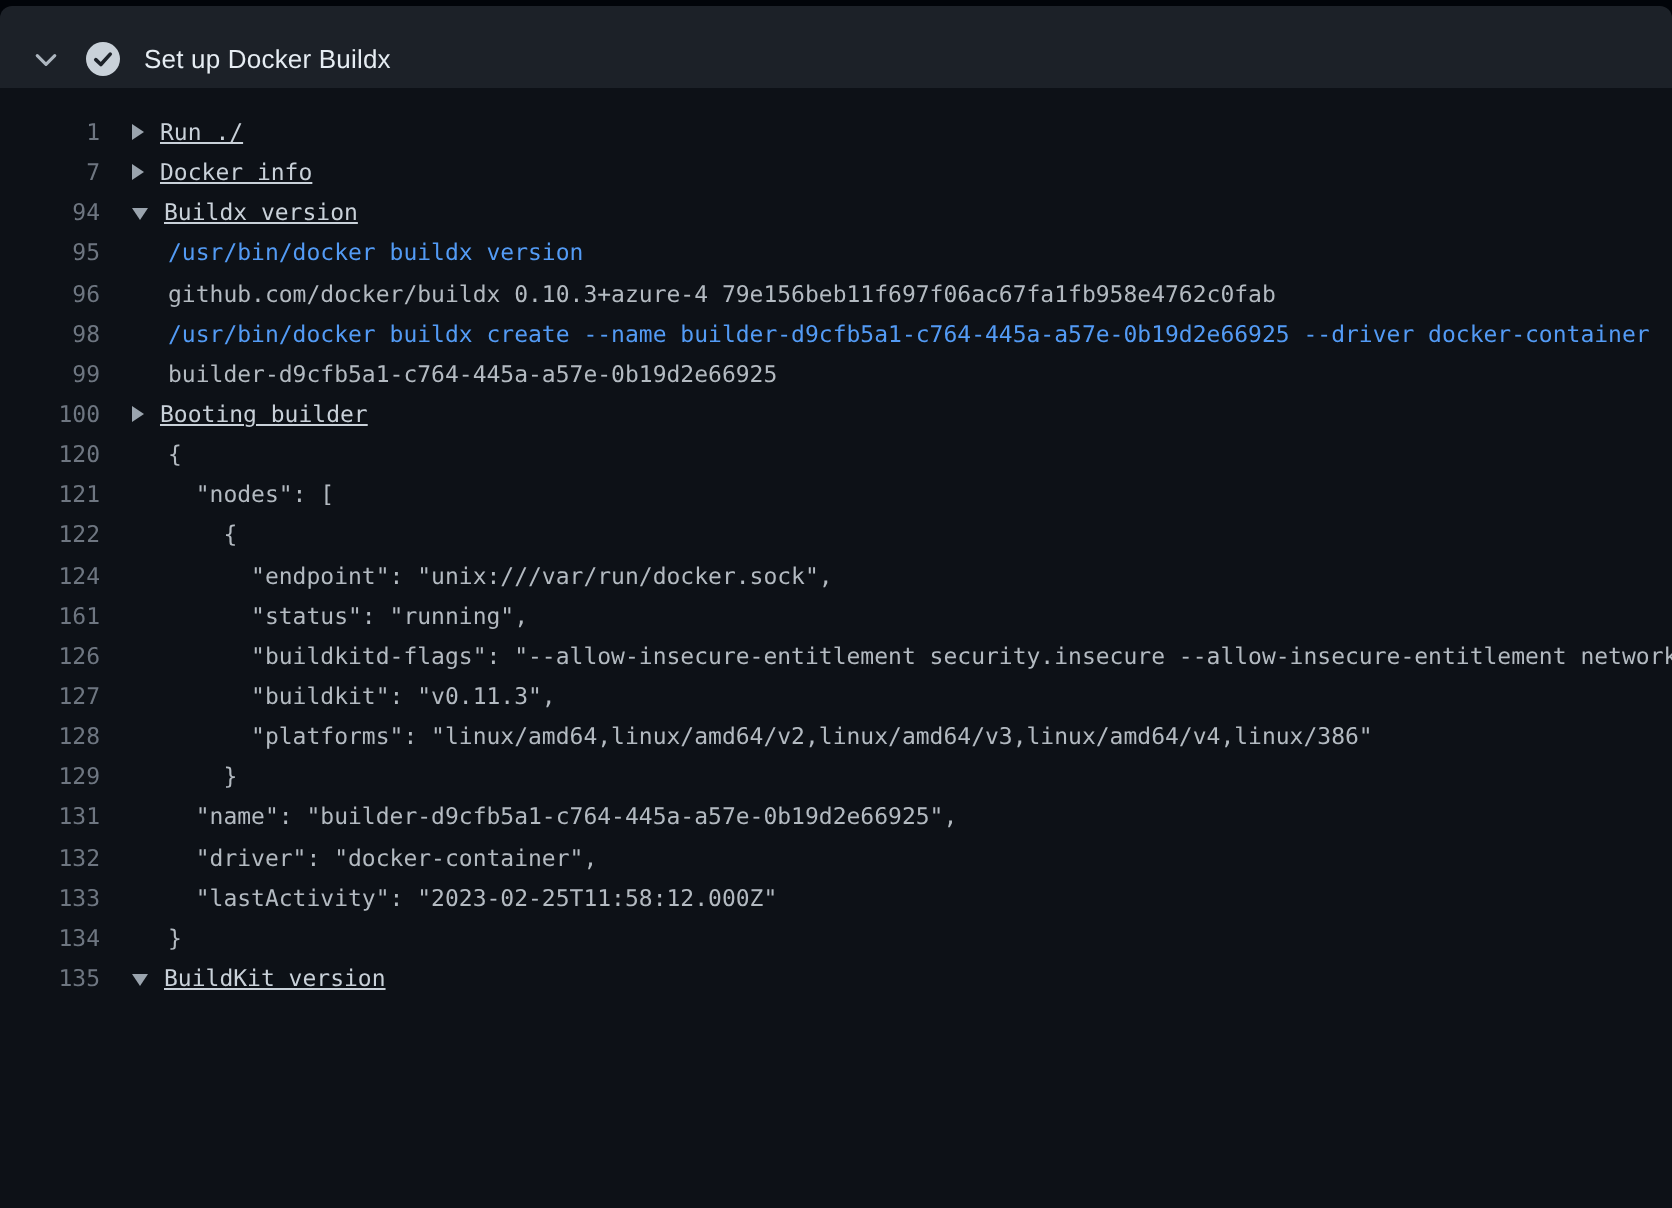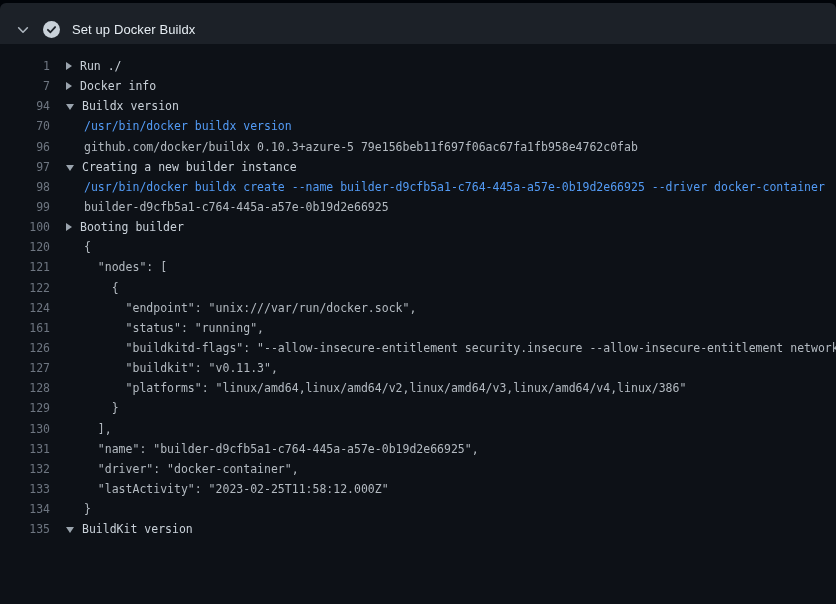--- a/index.html
+++ b/index.html
@@ -51,21 +51,21 @@
   .content {
     flex: 1;
     min-width: 0;
     margin-left: 16px;
     display: flex;
     align-items: center;
     overflow: hidden;
   }
   .content.indent { padding-left: 18px; }
   .txt { white-space: pre; flex: none; }
-  .txt.group { color: #c9d1d9; }
+  .txt.group { color: #c9d1d9; text-decoration: underline; }
   .txt.out   { color: #b3bac1; }
   .txt.cmd   { color: #539bf5; text-align: right; }
   .arrow { flex: none; width: 0; height: 0; margin-right: 8px; }
   .arrow-right {
     border-left: 6px solid #9aa4ae;
     border-top: 4px solid transparent;
     border-bottom: 4px solid transparent;
   }
   .arrow-down {
     border-top: 6px solid #9aa4ae;
@@ -110,36 +110,29 @@
         </span>
       </div>
       <div class="line">
         <span class="num">94</span>
         <span class="content">
           <span class="arrow arrow-down"></span>
           <span class="txt group">Buildx version</span>
         </span>
       </div>
       <div class="line">
-        <span class="num">70</span>
+        <span class="num">95</span>
         <span class="content indent">
           <span class="txt cmd">/usr/bin/docker buildx version</span>
         </span>
       </div>
       <div class="line">
         <span class="num">96</span>
         <span class="content indent">
-          <span class="txt out">github.com/docker/buildx 0.10.3+azure-5 79e156beb11f697f06ac67fa1fb958e4762c0fab</span>
-        </span>
-      </div>
-      <div class="line">
-        <span class="num">97</span>
-        <span class="content">
-          <span class="arrow arrow-down"></span>
-          <span class="txt group">Creating a new builder instance</span>
+          <span class="txt out">github.com/docker/buildx 0.10.3+azure-4 79e156beb11f697f06ac67fa1fb958e4762c0fab</span>
         </span>
       </div>
       <div class="line">
         <span class="num">98</span>
         <span class="content indent">
           <span class="txt cmd">/usr/bin/docker buildx create --name builder-d9cfb5a1-c764-445a-a57e-0b19d2e66925 --driver docker-container</span>
         </span>
       </div>
       <div class="line">
         <span class="num">99</span>
@@ -202,26 +195,20 @@
           <span class="txt out">      "platforms": "linux/amd64,linux/amd64/v2,linux/amd64/v3,linux/amd64/v4,linux/386"</span>
         </span>
       </div>
       <div class="line">
         <span class="num">129</span>
         <span class="content indent">
           <span class="txt out">    }</span>
         </span>
       </div>
       <div class="line">
-        <span class="num">130</span>
-        <span class="content indent">
-          <span class="txt out">  ],</span>
-        </span>
-      </div>
-      <div class="line">
         <span class="num">131</span>
         <span class="content indent">
           <span class="txt out">  "name": "builder-d9cfb5a1-c764-445a-a57e-0b19d2e66925",</span>
         </span>
       </div>
       <div class="line">
         <span class="num">132</span>
         <span class="content indent">
           <span class="txt out">  "driver": "docker-container",</span>
         </span>

